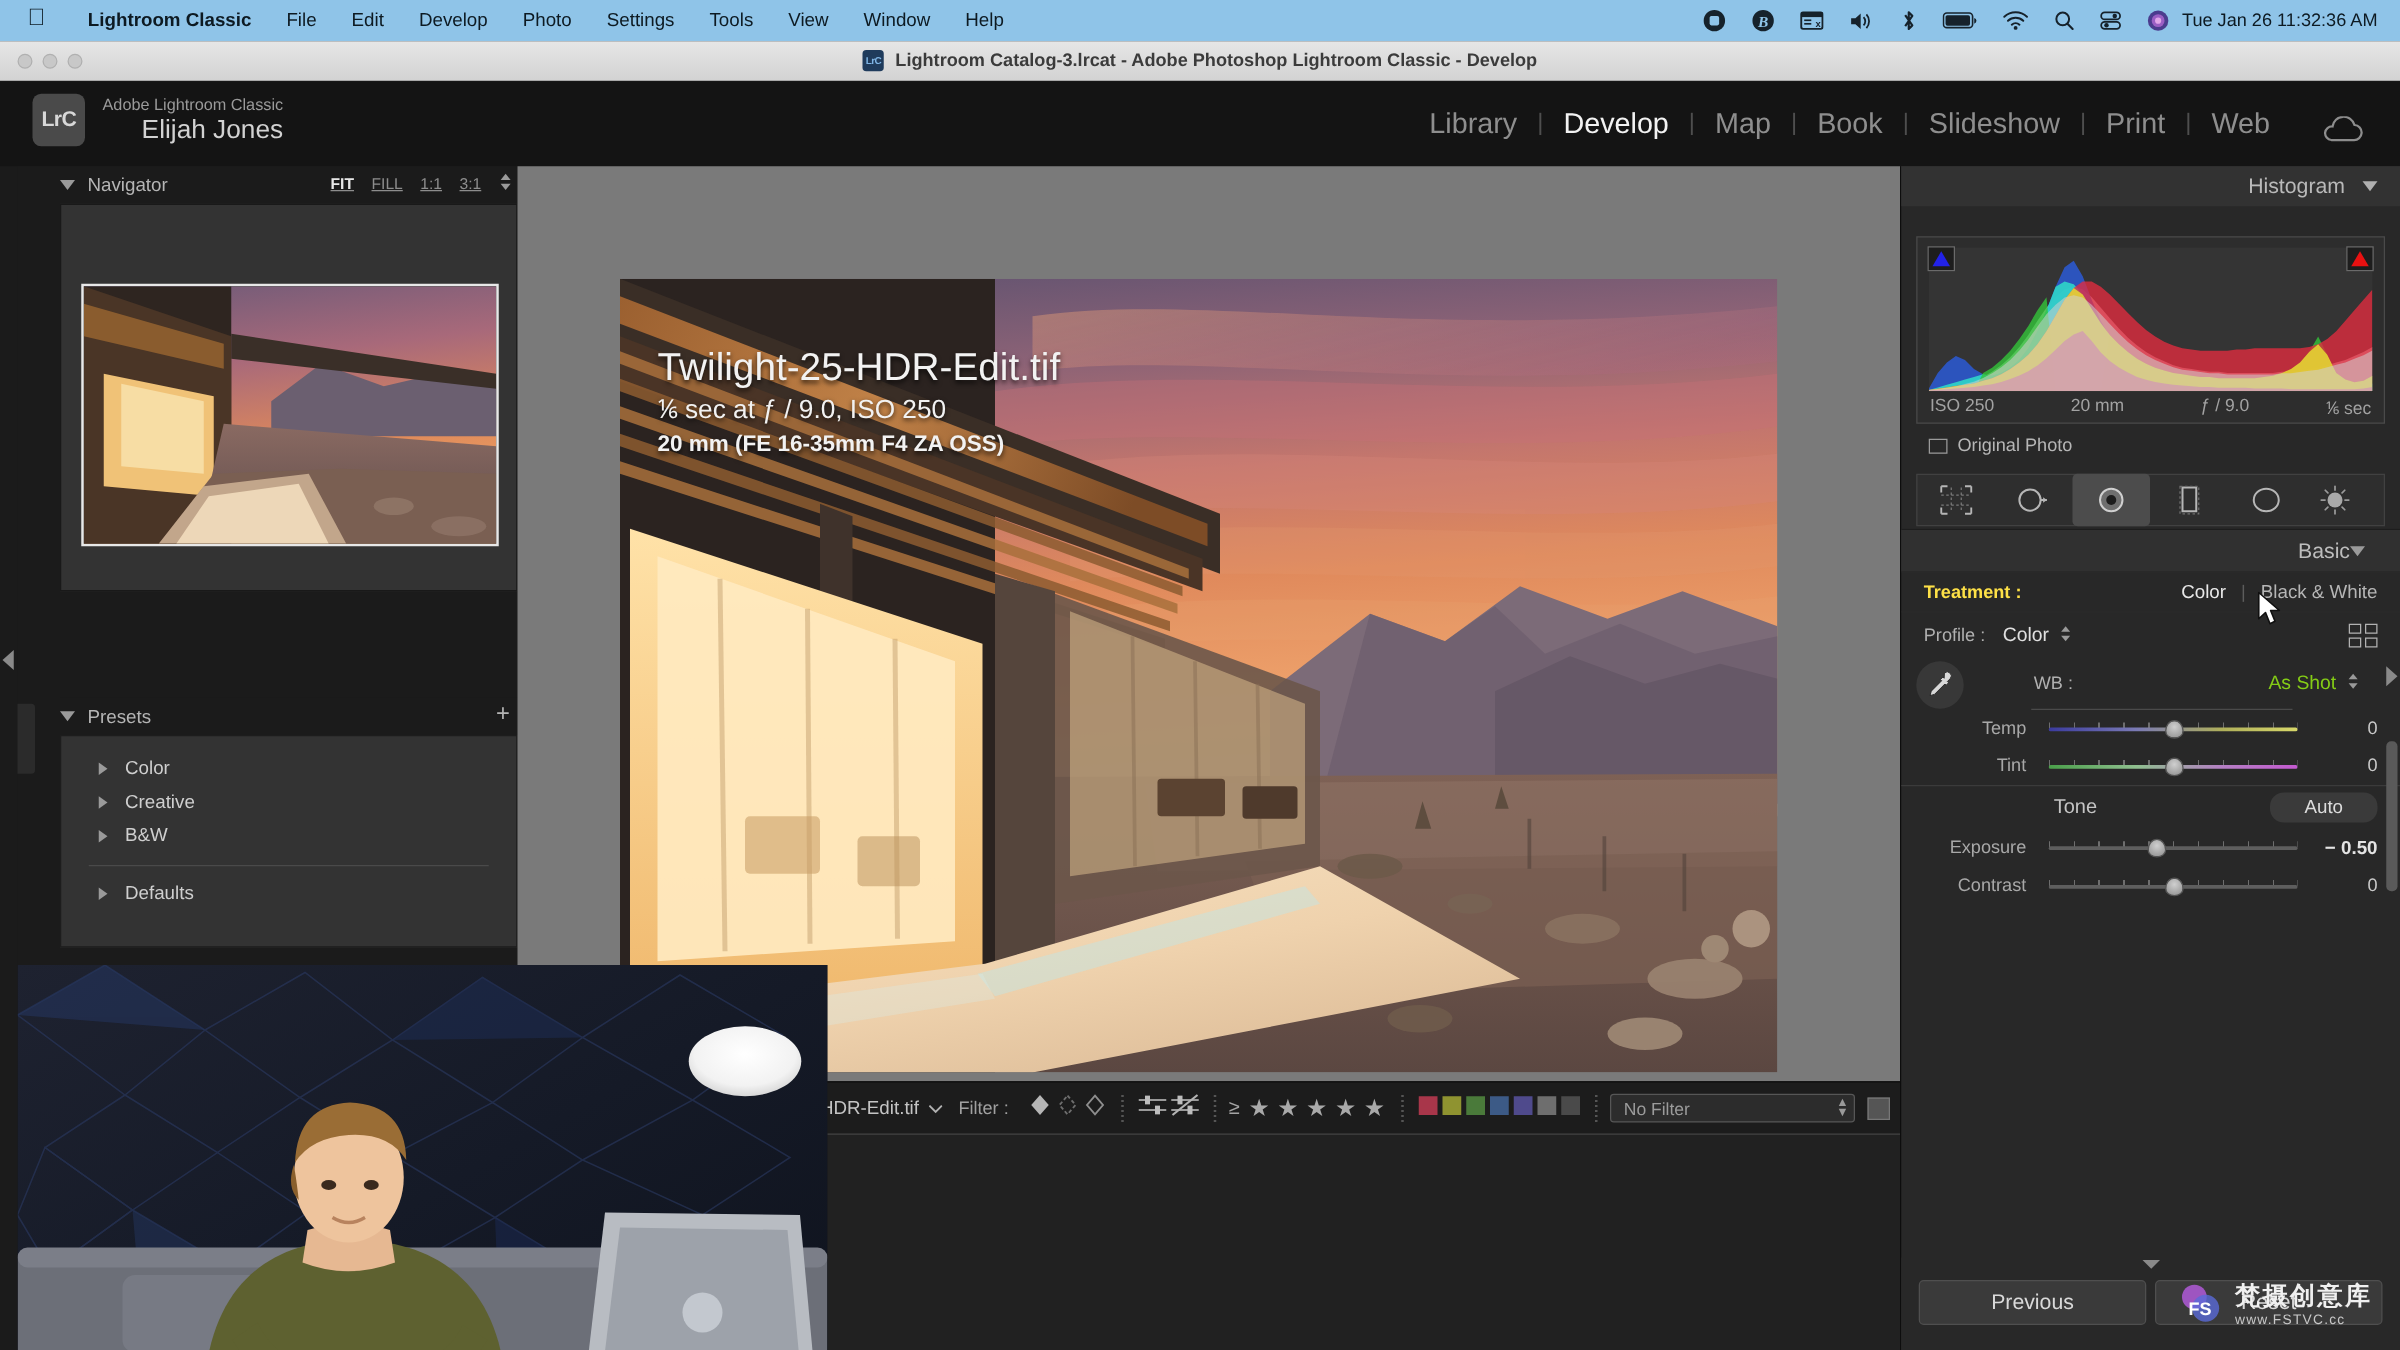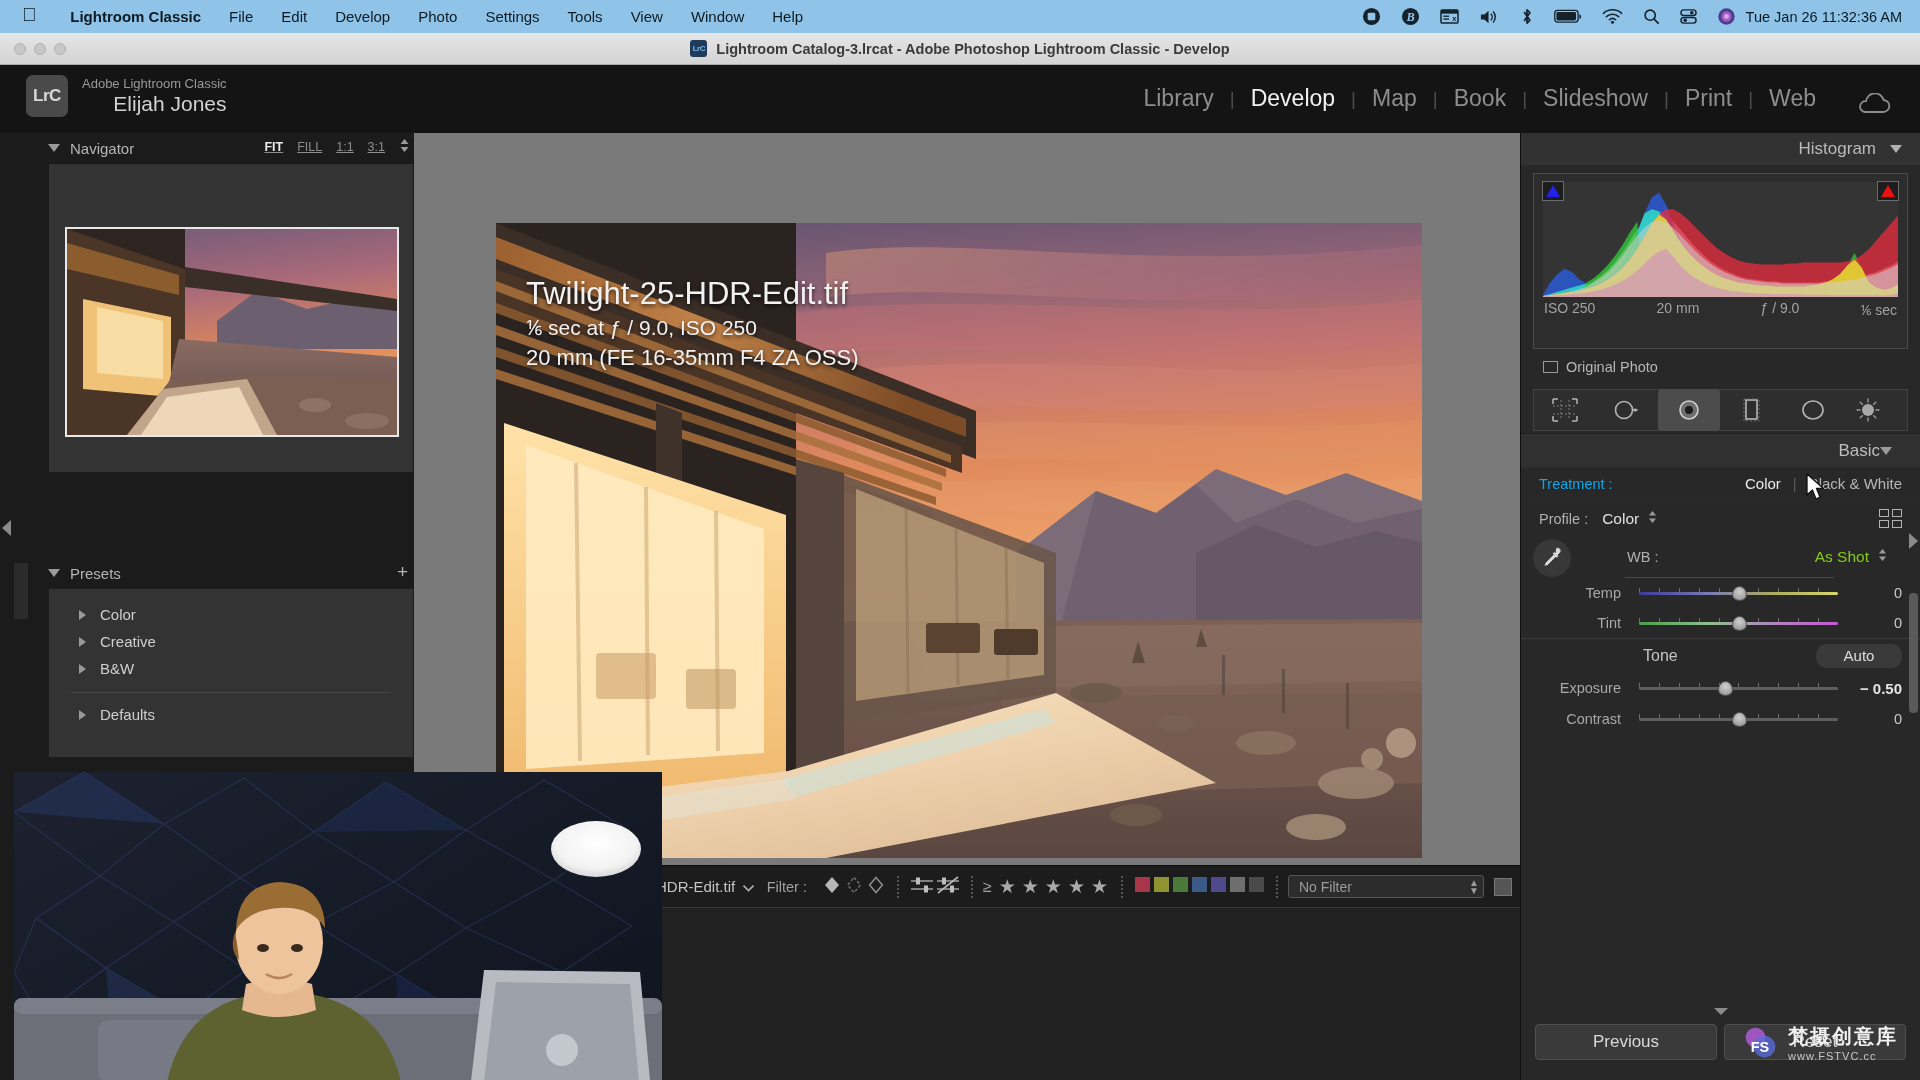--- a/index.html
+++ b/index.html
@@ -94,41 +94,41 @@
     border-top:8px solid transparent;border-bottom:8px solid transparent;border-right:9px solid #8a8a8a;}
   #rightarrow { position:absolute; right:2px; top:468px; width:0;height:0;
     border-top:8px solid transparent;border-bottom:8px solid transparent;border-left:9px solid #8a8a8a; z-index:40;}
 
   
   #photowrap { position:absolute; left:82px; top:90px; width:926px; height:635px; }
   #photo { width:100%; height:100%; position:relative; overflow:hidden; }
   #overlay { position:absolute; left:30px; top:52px; color:#f2f2f2; text-shadow:0 2px 4px rgba(0,0,0,.75); }
   #overlay .l1 { font-size:31px; font-weight:300; line-height:1.25; }
   #overlay .l2 { font-size:21px; font-weight:300; line-height:1.38; }
-  #overlay .l3 { font-size:22px; font-weight:400; line-height:1.38; }
+  #overlay .l3 { font-size:18px; font-weight:700; line-height:1.38; }
 
   
   #toolbar { position:absolute; left:414px; right:400px; top:800px; height:42px; background:#1c1c1c; border-top:1px solid #0c0c0c;
              display:flex; align-items:center; }
   #filmstrip { position:absolute; left:414px; right:0; top:842px; bottom:0; background:#212121; border-top:1px solid #3a3a3a;}
   .tb-label { color:#a0a0a0; font-size:14.5px; }
   .dots { width:2px; height:22px; background:repeating-linear-gradient(#555 0 2px, transparent 2px 4px); margin:0 10px;}
   .star { color:#a9a9a9; font-size:19px; margin:0 3px; }
   .swatch { width:15px; height:15px; margin:0 2px; display:inline-block; }
   #nofilter {
     width:196px; height:23px; background:#2c2c2c; border:1px solid #565656; border-radius:3px;
     color:#9b9b9b; font-size:14px; display:flex; align-items:center; padding-left:10px; position:relative;
   }
   #nofilter .sp { position:absolute; right:4px; top:3px; color:#9a9a9a; font-size:10px; line-height:8px; text-align:center;}
 
   
   .rp-hdr { height:32px; display:flex; align-items:center; justify-content:flex-end; padding-right:18px;
             color:#b9b9b9; font-size:17px; background:#323232; }
   .rp-hdr .tri { margin-left:14px; margin-right:0; border-top-color:#b0b0b0; }
-  #histbox { margin:8px 12px 0; height:176px; background:#2d2d2d; border:1px solid #4a4a4a; position:relative; }
+  #histbox { margin:24px 12px 0; height:150px; background:#2d2d2d; border:1px solid #4a4a4a; position:relative; }
   #histclip { position:absolute; left:9px; top:8px; right:9px; height:115px; background:#333; overflow:hidden; }
   #histsvg { width:100%; height:100%; display:block; }
   .clipbtn { position:absolute; top:7px; width:22px; height:20px; border:1px solid #6a6a6a; display:flex;align-items:center;justify-content:center;}
   #clipL { left:8px; background:#1d1d1d; }
   #clipR { right:8px; background:#1d1d1d; }
   .ctri { width:0;height:0;border-left:7px solid transparent;border-right:7px solid transparent;border-bottom:12px solid #2222e8;}
   .ctri.red { border-bottom-color:#e81111; }
   #histmeta { position:absolute; left:10px; right:10px; top:126px; display:flex; justify-content:space-between;
               color:#a2a2a2; font-size:14px; }
   #origphoto { margin:10px 22px 0; display:flex; align-items:center; color:#b6b6b6; font-size:14.5px; }
@@ -687,21 +687,21 @@
       </span>
       <span id="toolslider"></span>
     </div>
 
     <div class="sec-hdr" style="margin-top:2px;">
       <span>Basic</span>
       <span class="tri"></span>
     </div>
 
     <div class="row">
-      <span style="color:#0ea5e9;">Treatment :</span>
+      <span style="color:#fde047;font-weight:bold;">Treatment :</span>
       <span style="margin-left:auto; margin-right:12px;" class="treatv">Color</span>
       <span style="color:#5c5c5c; margin-right:12px;">|</span>
       <span class="treatv dim">Black &amp; White</span>
     </div>
 
     <div class="row" style="height:38px;">
       <span style="color:#b0b0b0;">Profile :</span>
       <span style="margin-left:14px; color:#e0e0e0; font-size:15.5px;">Color</span>
       <span style="margin-left:8px;">
         <svg width="11" height="14" viewBox="0 0 11 14">

